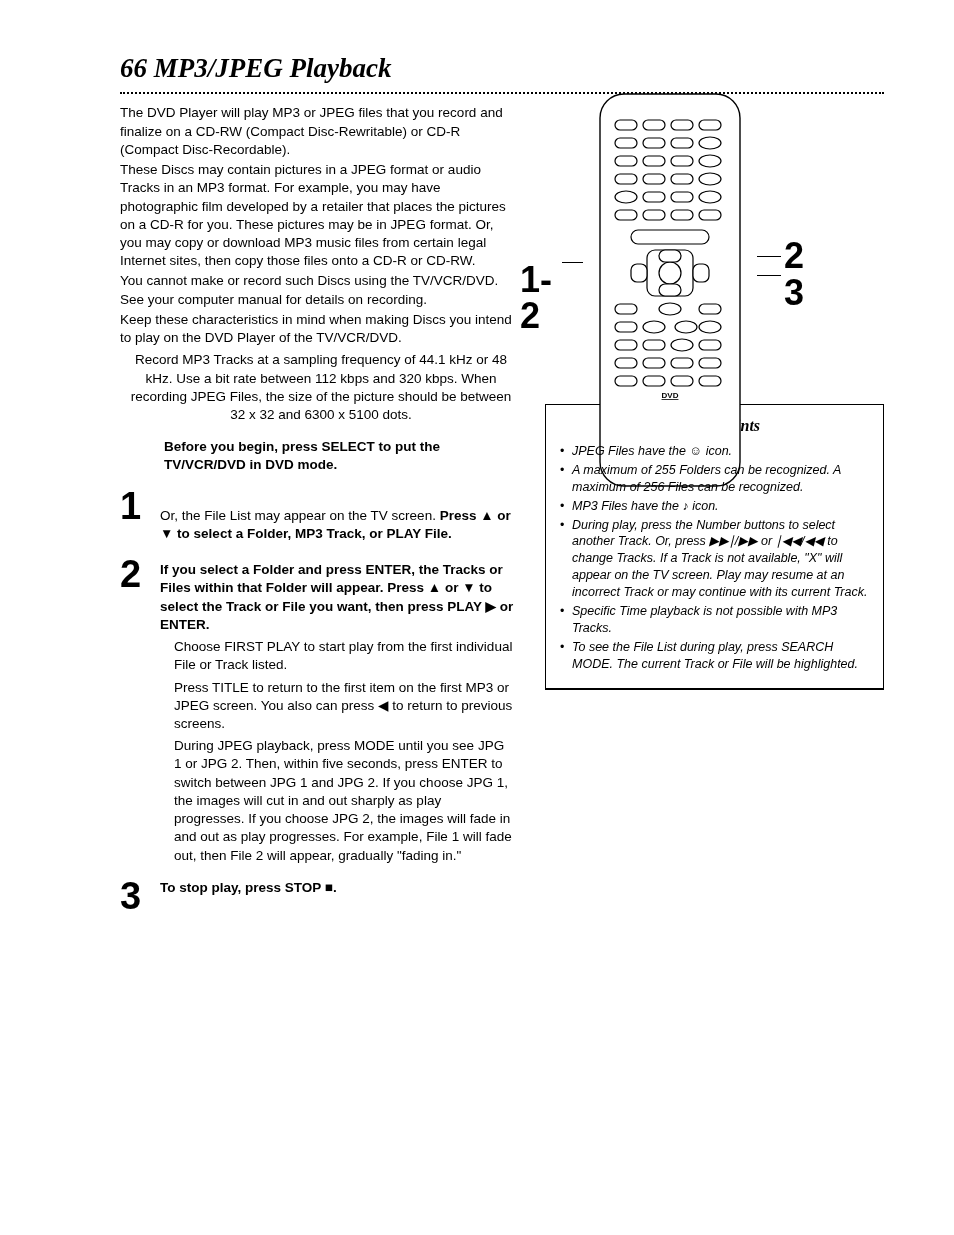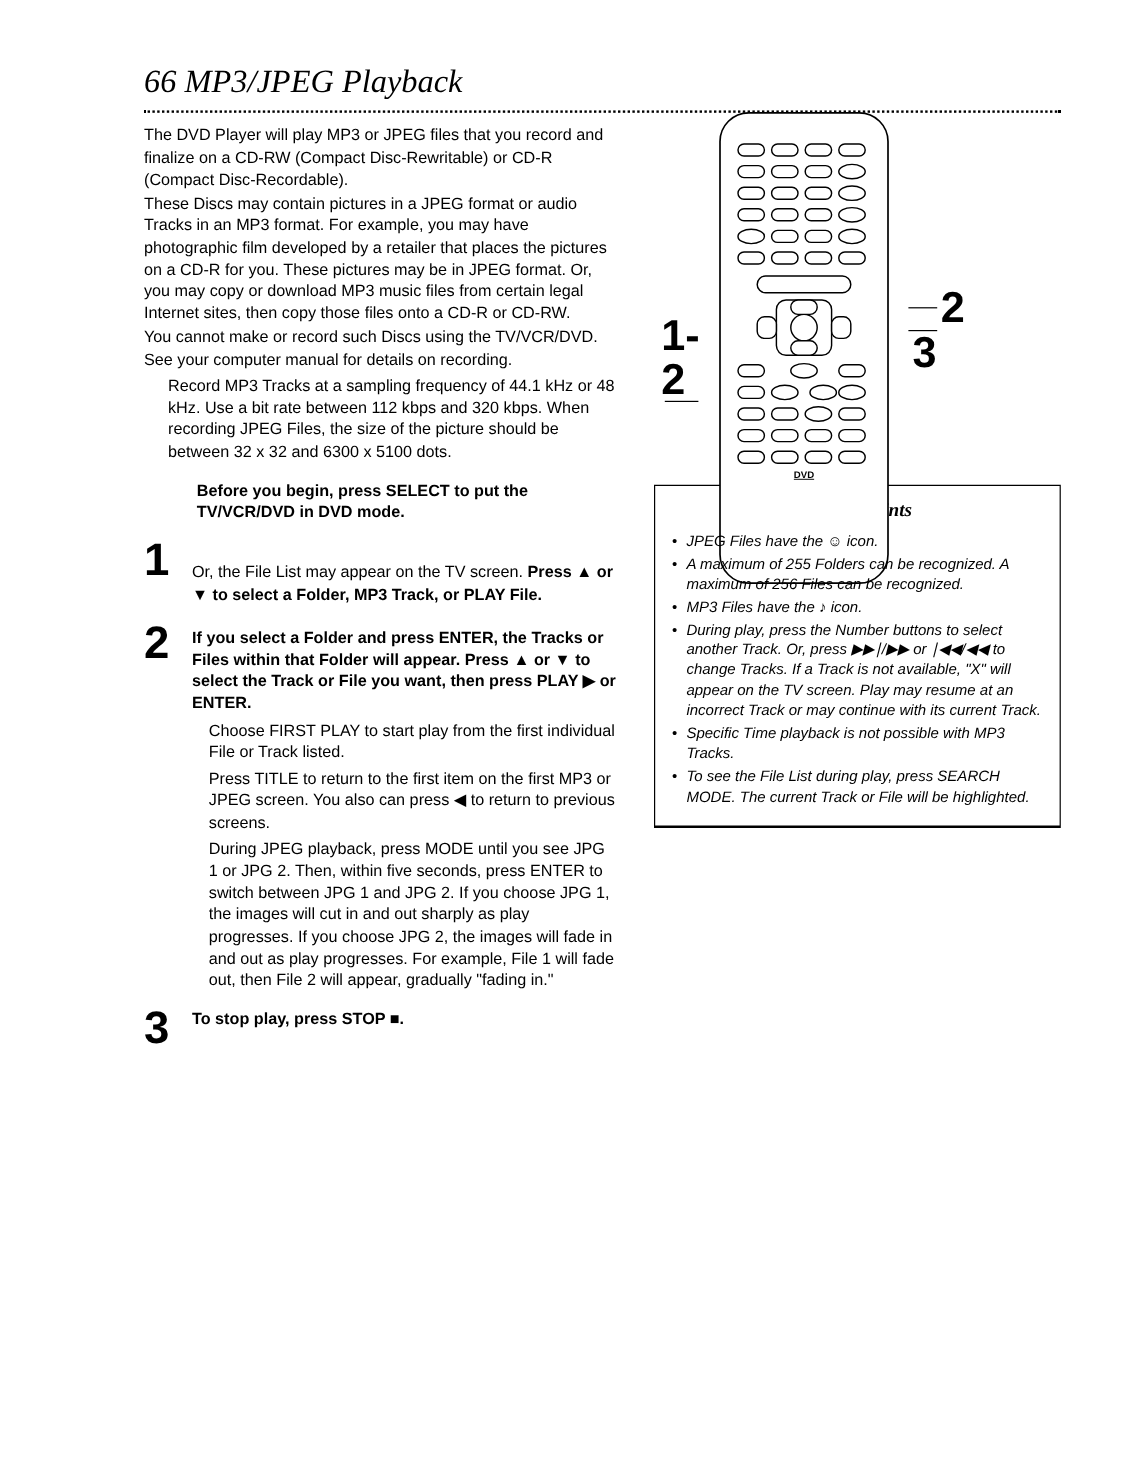--- a/index.html
+++ b/index.html
@@ -8,42 +8,42 @@
     font-family: Arial, Helvetica, sans-serif;
     color: #000;
     padding: 50px 70px 50px 120px;
     width: 954px;
     font-size: 13.5px;
     line-height: 1.35;
   }
   .page-header {
     font-family: "Times New Roman", Times, serif;
     font-style: italic;
-    font-weight: normal;
+    font-weight: bold;
     font-size: 27px;
     margin-bottom: 6px;
   }
   .dotrule {
     border: none;
     border-top: 2px dotted #000;
     margin-bottom: 10px;
   }
   .cols {
     display: flex;
     gap: 30px;
   }
   .left {
     flex: 0 0 395px;
   }
   .right {
     flex: 1;
     position: relative;
   }
   .intro p { margin-bottom: 2px; }
-  .indented { margin-left: 20px; margin-top:4px;}
+  .indented { margin-left: 7px; margin-top:4px;text-align:center;}
   .before-begin { margin-left: 44px; margin-top: 14px; margin-bottom: 14px; }
   .step {
     display: flex;
     gap: 12px;
     margin-bottom: 14px;
   }
   .step-num {
     font-family: "Arial Black", Arial, sans-serif;
     font-weight: 900;
     font-size: 38px;
@@ -89,22 +89,21 @@
     width: 170px;
     height: 400px;
   }
   .callout {
     position: absolute;
     font-family: "Arial Black", Arial, sans-serif;
     font-weight: 900;
     font-size: 36px;
     line-height: 1;
     display:flex;
-    align-items:center;
-    flex-direction:column;
+    align-items:flex-start;
   }
   .callout.left-side { right: 172px; }
   .callout.right-side { left: 172px; }
   .callout .line {
     height: 1px;
     background: #000;
   }
   .callout.left-side .line { width: 28px; margin-left:3px;}
   .callout.right-side .line { width: 24px; margin-right:3px;}
   .callout.c1 { top: 172px; }
@@ -121,20 +120,21 @@
 </h1>
 <hr class="dotrule">
 
 <div class="cols">
   <div class="left">
 
     <div class="intro">
       <p>The DVD Player will play MP3 or JPEG files that you record and finalize on a CD-RW (Compact Disc-Rewritable) or CD-R (Compact Disc-Recordable).</p>
       <p>These Discs may contain pictures in a JPEG format or audio Tracks in an MP3 format.  For example, you may have photographic film developed by a retailer that places the pictures on a CD-R for you.  These pictures may be in JPEG format. Or, you may copy or download MP3 music files from certain legal Internet sites, then copy those files onto a CD-R or CD-RW.</p>
       <p>You cannot make or record such Discs using the TV/VCR/DVD.  See your computer manual for details on recording.</p>
+      <p>Keep these characteristics in mind when making Discs you intend to play on the DVD Player of the TV/VCR/DVD.</p>
       <p class="indented">Record MP3 Tracks at a sampling frequency of 44.1  kHz or 48 kHz. Use a bit rate between 112 kbps and 320 kbps. When recording JPEG Files, the size of the picture should be between 32 x 32 and 6300 x 5100 dots.</p>
     </div>
 
     <p class="before-begin"><b>Before you begin, press SELECT to put the TV/VCR/DVD in DVD mode.</b></p>
 
     <div class="step">
       <div class="step-num">1</div>
       <div class="step-body">
         <br>
         <span>Or, the File List may appear on the TV screen. </span><b>Press ▲ or ▼ to select a Folder, MP3 Track, or PLAY File.</b>

